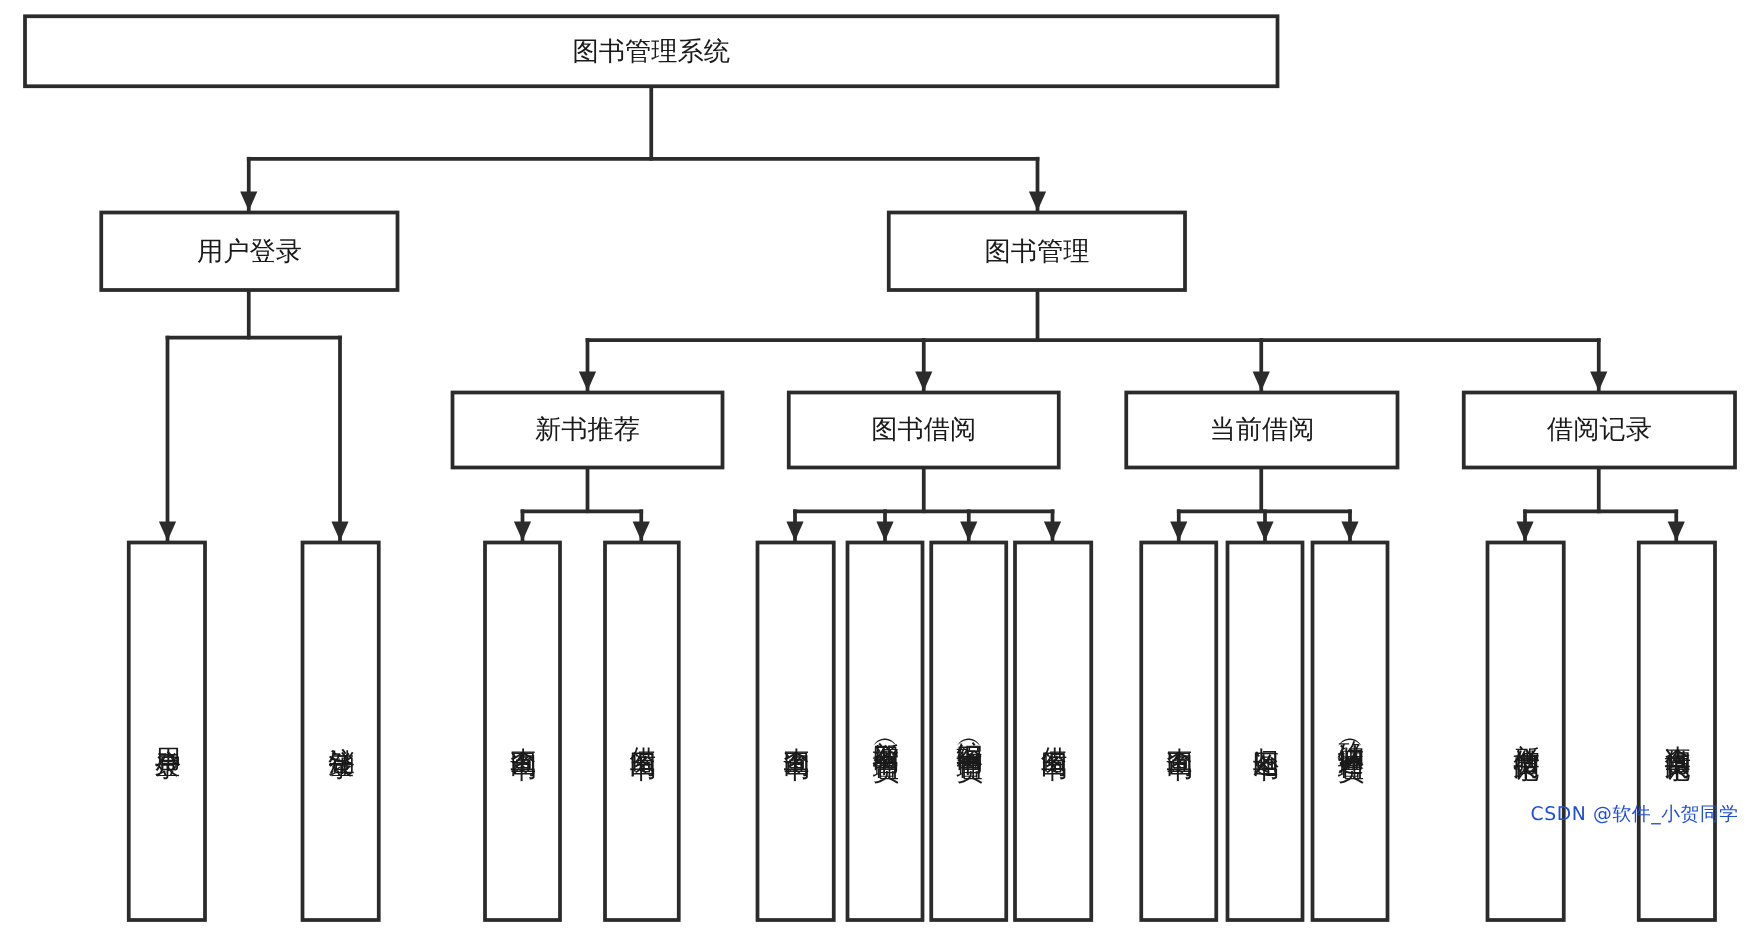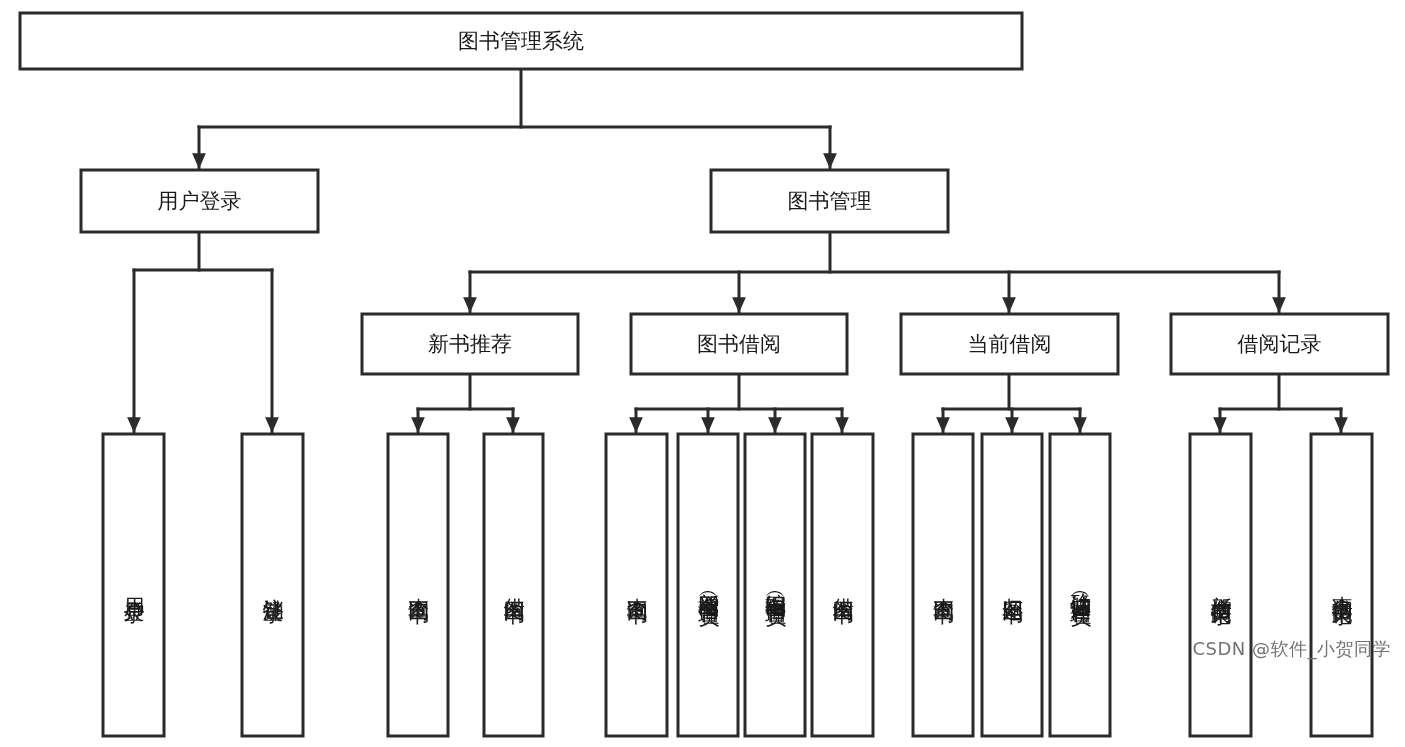--- a/index.html
+++ b/index.html
@@ -65,22 +65,22 @@
     letter-spacing: 2px;
     color: #1a1a1a;
     white-space: nowrap;
     text-align: center;
   }
   .watermark {
     position: absolute;
     right: 14px;
     bottom: 6px;
     font-family: "DejaVu Sans", "Liberation Sans", sans-serif;
-    font-size: 18px;
-    color: #737373;
+    font-size: 15px;
+    color: #1d4ed8;
     letter-spacing: 0.5px;
     white-space: nowrap;
   }
 </style>
 </head>
 <body>
 
 <div id="diagram-root">
 
   <svg id="tree-svg" viewBox="0 0 1405 747">

